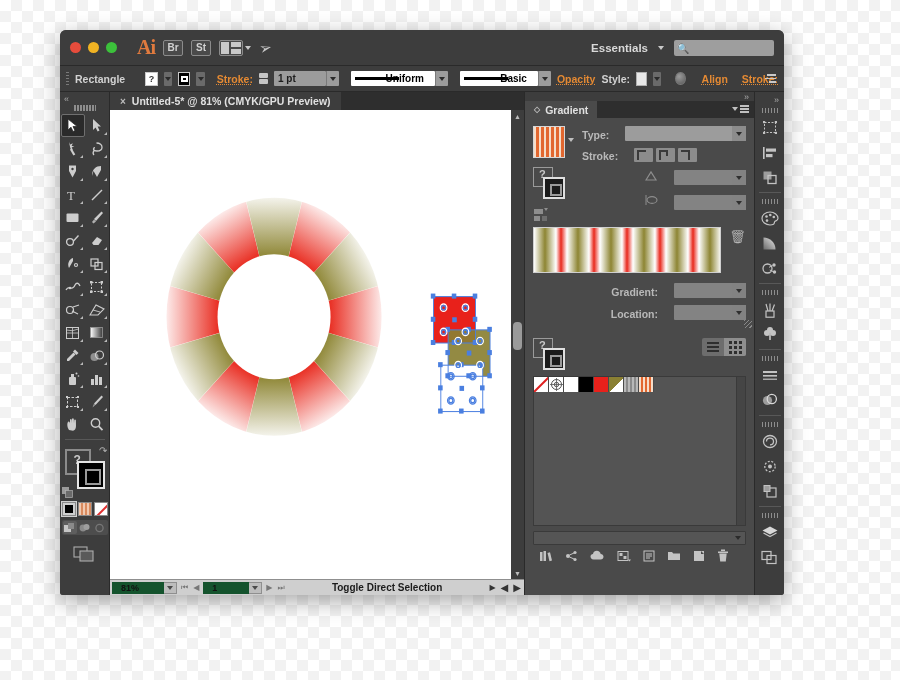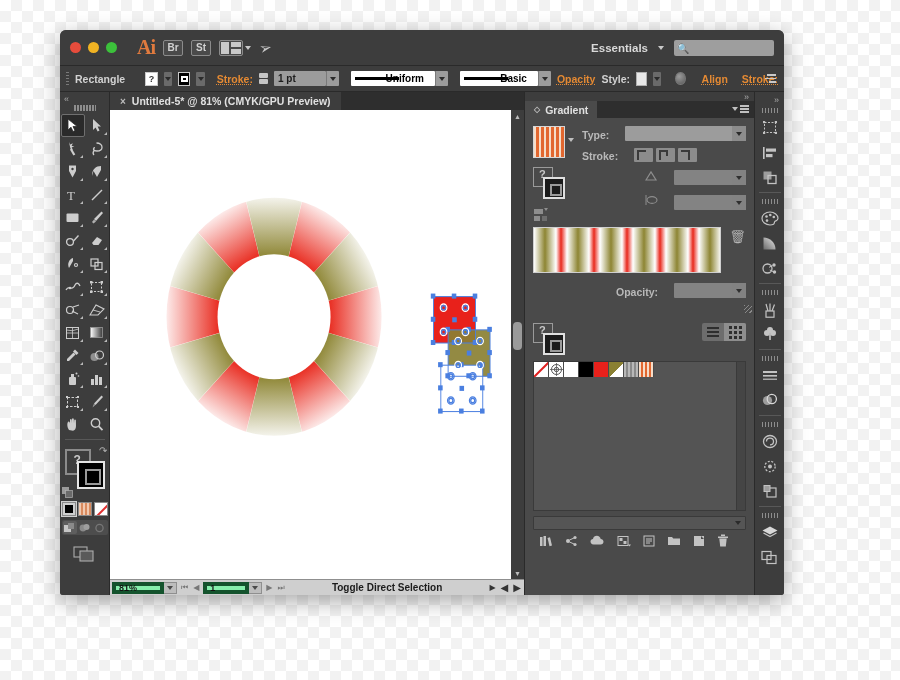--- a/index.html
+++ b/index.html
@@ -186,21 +186,21 @@
   }
   .tab-close{color:#bdbdbd;font-size:10px;}
   .canvas{flex:1;position:relative;background:#ffffff;overflow:hidden;margin:0;}
   .canvas-outer{flex:1;display:flex;min-height:0;}
   .vscroll{width:13px;background:#3d3d3d;display:flex;flex-direction:column;justify-content:space-between;flex:0 0 13px;}
   .vs-arrow{height:12px;display:flex;align-items:center;justify-content:center;color:#bdbdbd;font-size:7px;}
   .vs-thumb{position:absolute;left:2px;top:45%;width:9px;height:28px;background:#9a9a9a;border-radius:4px;}
   .vs-track{flex:1;position:relative;}
   .statusbar{height:16px;background:#cfcfcf;display:flex;align-items:center;
     gap:3px;padding:0 2px;flex:0 0 16px;border-top:1px solid #8f8f8f;}
-  .sb-field{height:12px;background:#86efac;border:4px solid #14532d;
+  .sb-field{height:12px;background:#fca5a5;border:6px solid #14532d;
     display:flex;align-items:center;padding:0 3px;color:#111;font-size:9px;font-weight:bold;}
   .sb-caret{width:13px;height:12px;background:#bdbdbd;border:1px solid #8f8f8f;border-left:none;
     display:flex;align-items:center;justify-content:center;}
   .sb-caret:after{content:"";width:0;height:0;border-left:3px solid transparent;
     border-right:3px solid transparent;border-top:4px solid #4a4a4a;}
   .sb-nav{color:#777;font-size:8px;padding:0 1px;}
   .sb-nav.on{color:#333;}
   .sb-status{flex:1;text-align:center;color:#1b1b1b;font-size:10px;font-weight:bold;}
 
   
@@ -866,21 +866,28 @@
           </div>
         </div>
 
         <div class="gradbar-row">
           <div class="gradbar" style="background:repeating-linear-gradient(to right,
                  #ffffff 0px, #8d8533 11px, #ffffff 22px, #e8281c 27px, #ffffff 33px);"></div>
           <div class="trash-ic">🗑</div>
         </div>
 
         <div class="row" style="justify-content:flex-end;margin-top:10px;">
-          <span class="row-label">Opacity:</span>
+          <span class="row-label">Gradient:</span>
+          <div class="dd dim" style="max-width:72px;flex:none;width:72px;">
+            <span class="dd-body"></span>
+            <span class="dd-caret"></span>
+          </div>
+        </div>
+        <div class="row" style="justify-content:flex-end;margin-bottom:0;">
+          <span class="row-label">Location:</span>
           <div class="dd dim" style="max-width:72px;flex:none;width:72px;">
             <span class="dd-body"></span>
             <span class="dd-caret"></span>
           </div>
         </div>
         <div class="panel-resize"></div>
       </div>
 
 
       <div class="panel-body" style="flex:1;display:flex;flex-direction:column;padding-bottom:4px;">

